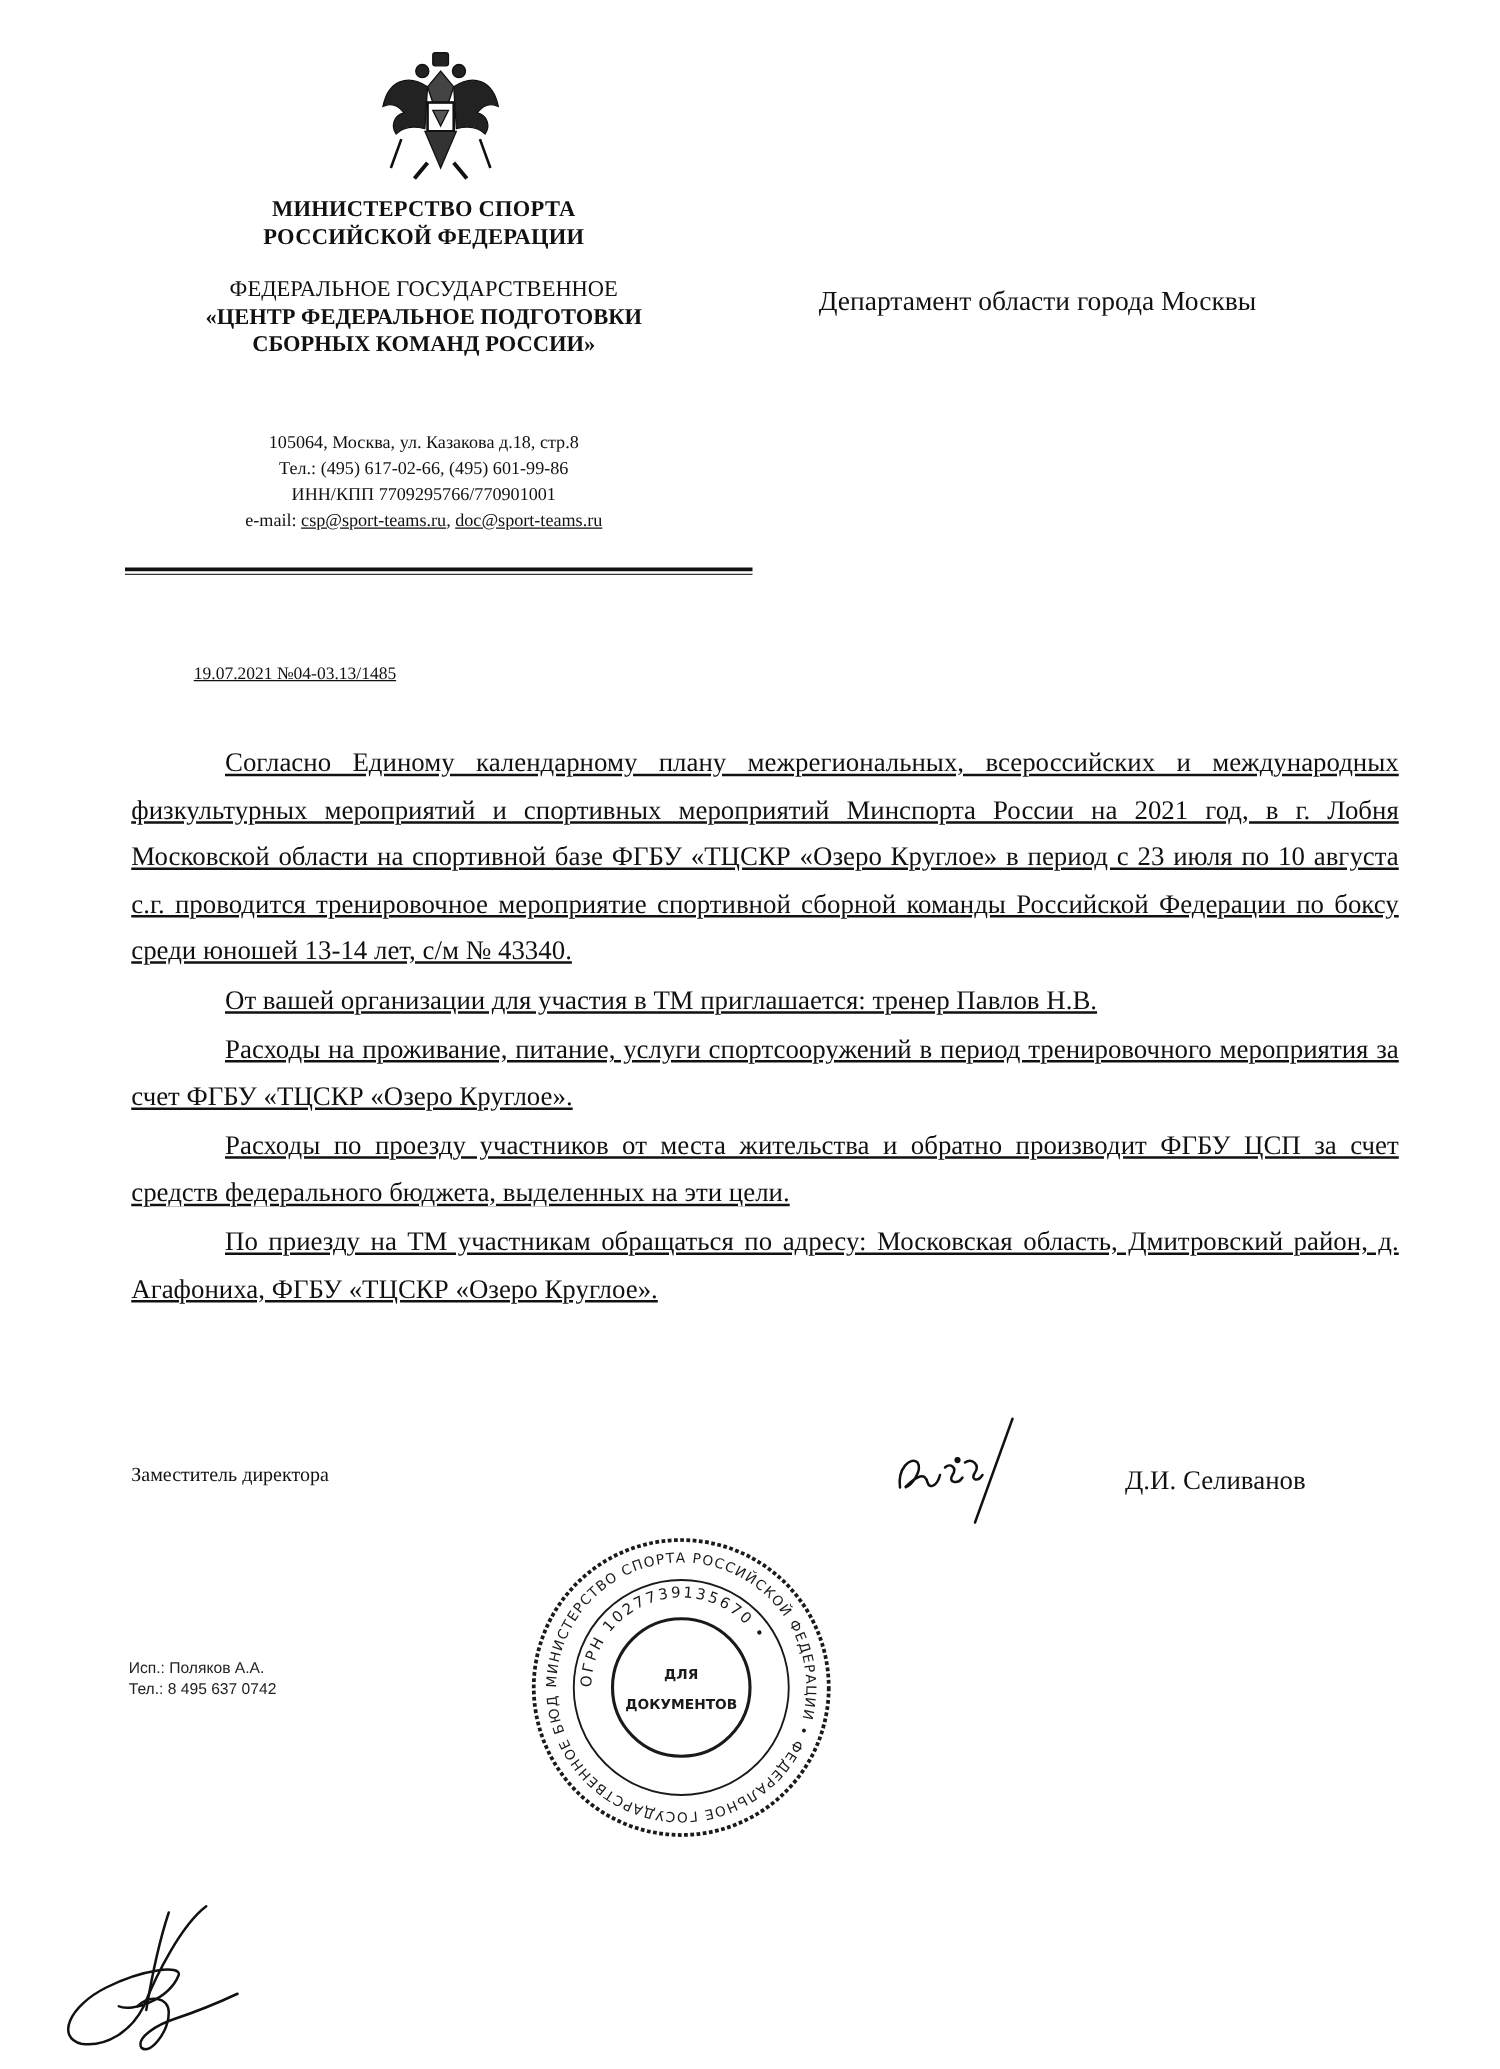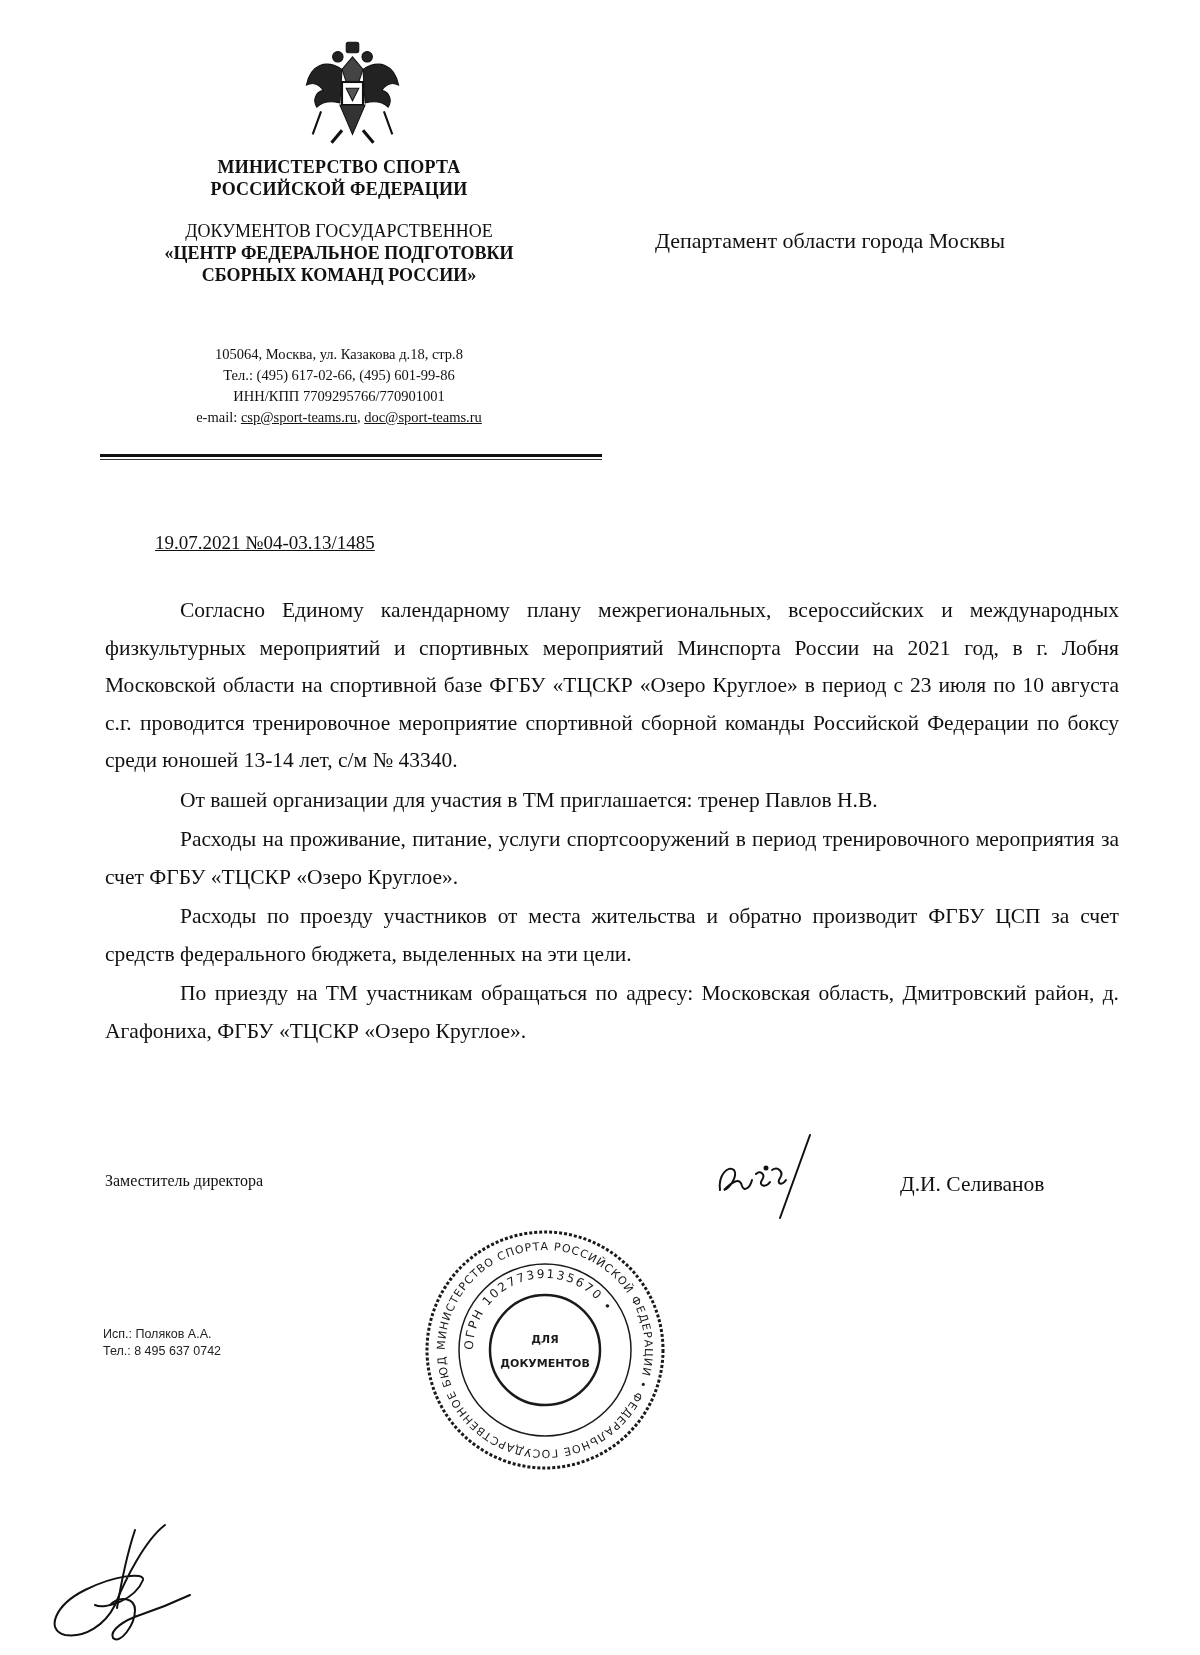--- a/index.html
+++ b/index.html
@@ -9,22 +9,22 @@
   .emblem { left:300px; top:38px; width:105px; height:110px; }
   .hdr { left:84px; width:510px; text-align:center; }
   .ministry { top:156px; font-weight:bold; font-size:18px; line-height:22px; letter-spacing:0.2px; }
   .org { top:220px; font-size:18px; line-height:22px; }
   .org .b { font-weight:bold; }
   .contacts { top:344px; font-size:14.5px; line-height:21px;font-family:Liberation Serif, serif; }
   .contacts u { text-decoration:underline; }
   .rule { left:100px; top:454px; width:502px; height:0; border-top:3px solid #111; }
   .rule2 { left:100px; top:459px; width:502px; height:0; border-top:1px solid #333; }
   .recipient { left:655px; top:228px; font-size:22px; }
-  .docnum { left:155px; top:532px; font-size:19px; text-decoration:underline; }
-  .body { left:105px; top:592px; width:1014px; font-size:21.5px; line-height:37.5px; text-align:justify; }
+  .docnum { left:155px; top:532px; font-size:14px; text-decoration:underline; }
+  .body { left:105px; top:592px; width:1014px; font-size:21.5px; line-height:37.5px; text-align:justify;text-decoration:underline; }
   .body p { margin:0 0 2px 0; text-indent:75px; }
   .position { left:105px; top:1172px; font-size:16px; }
   .signer { left:900px; top:1172px; font-size:21.5px; }
   .sig1 { left:710px; top:1130px; width:110px; height:90px; }
   .stamp { left:420px; top:1225px; width:250px; height:250px; }
   .exec { left:103px; top:1326px; font-size:12.5px; line-height:17px; font-family:Liberation Sans, sans-serif; color:#222; }
   .sig2 { left:25px; top:1510px; width:180px; height:140px; }
 </style>
 </head>
 <body>
@@ -44,21 +44,21 @@
     <path d="M20 70 L12 92 M80 70 L88 92" stroke="#111" stroke-width="2"></path>
   </g>
 </svg>
 
 <div class="abs hdr ministry">
   <div>МИНИСТЕРСТВО СПОРТА</div>
   <div>РОССИЙСКОЙ ФЕДЕРАЦИИ</div>
 </div>
 
 <div class="abs hdr org">
-  <div>ДОКУМЕНТОВ ГОСУДАРСТВЕННОЕ</div>
+  <div>ФЕДЕРАЛЬНОЕ ГОСУДАРСТВЕННОЕ</div>
   <div class="b">«ЦЕНТР ФЕДЕРАЛЬНОЕ ПОДГОТОВКИ</div>
   <div class="b">СБОРНЫХ КОМАНД РОССИИ»</div>
 </div>
 
 <div class="abs hdr contacts">
   <div>105064, Москва, ул. Казакова д.18, стр.8</div>
   <div>Тел.: (495) 617-02-66, (495) 601-99-86</div>
   <div>ИНН/КПП 7709295766/770901001</div>
   <div>
     <span>e-mail: </span><u>csp@sport-teams.ru</u><span>, </span><u>doc@sport-teams.ru</u>

